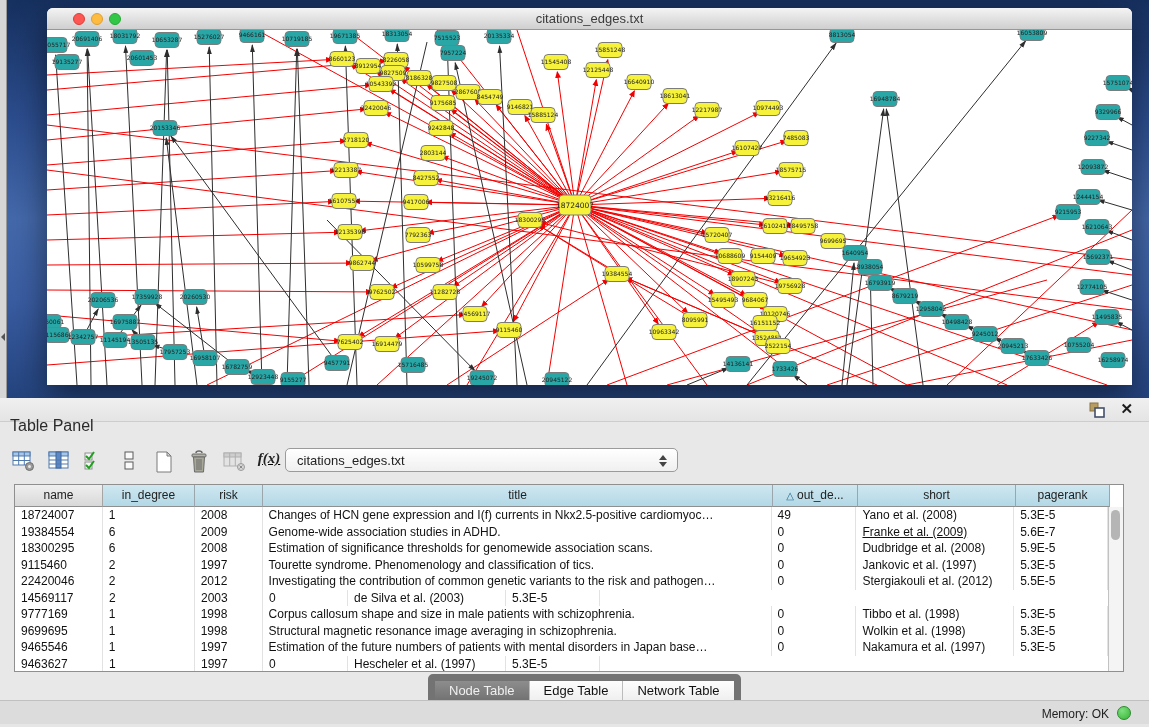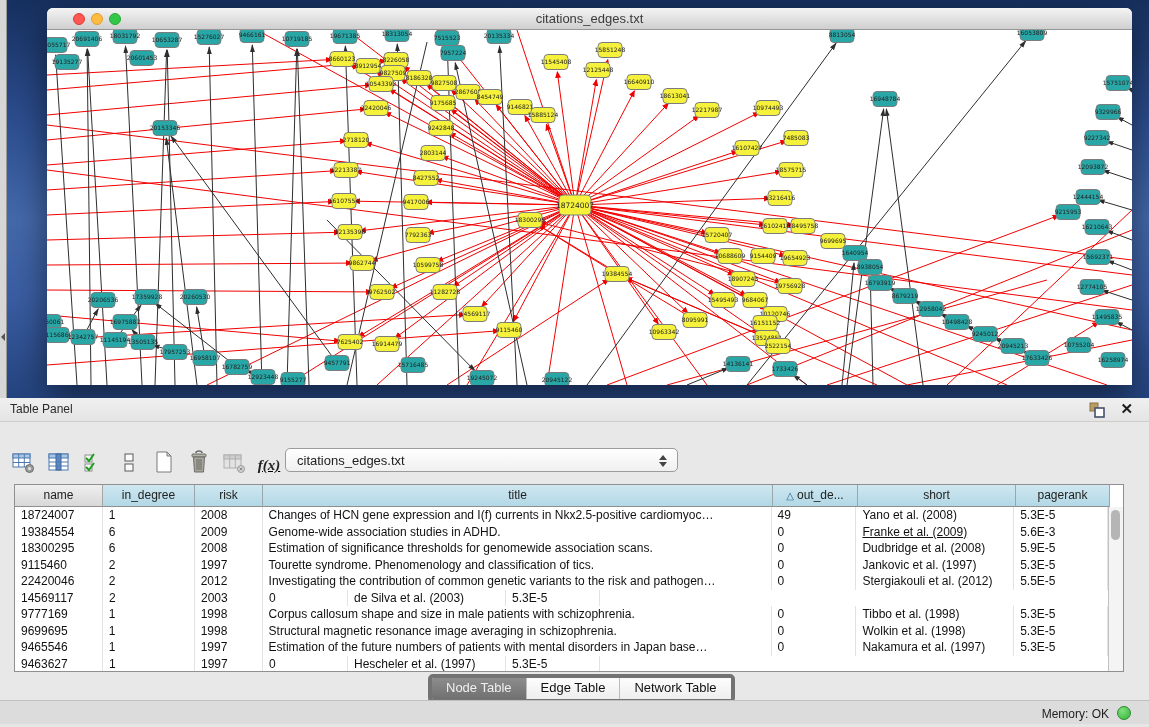--- a/index.html
+++ b/index.html
@@ -18,25 +18,25 @@
   #tl-close{left:26px;background:#fc5753;border:1px solid #df3d37;}
   #tl-min{left:44px;background:#fdbc40;border:1px solid #de9f34;}
   #tl-zoom{left:62px;background:#33c748;border:1px solid #27aa35;}
   #win-title{position:absolute;left:0;right:0;top:3px;text-align:center;font-size:13px;color:#3a3a3a;}
   #canvas{position:absolute;left:0;top:22px;width:1085px;height:355px;background:#ffffff;overflow:hidden;}
   #graph-svg{display:block;}
   .nlabel{font-family:"DejaVu Sans",sans-serif;}
   
   #table-panel{position:absolute;left:0;top:398px;width:1149px;height:329px;background:#e8e8e8;}
   #panel-titlebar{position:absolute;left:0;top:0;width:100%;height:24px;background:linear-gradient(#f0f0f0,#e4e4e4);border-bottom:1px solid #cdcdcd;box-sizing:border-box;}
-  #panel-title{position:absolute;left:10px;top:4px;font-size:12px;color:#2a2a2a;}
+  #panel-title{position:absolute;left:10px;top:19px;font-size:16px;color:#2a2a2a;}
   #float-icon{position:absolute;right:44px;top:4px;width:16px;height:16px;}
   #close-icon{position:absolute;right:16px;top:2px;font-size:15px;font-weight:bold;color:#1c1c1c;cursor:default;}
   #toolbar{position:absolute;left:12px;top:50px;height:28px;display:flex;align-items:center;gap:11px;}
-  .tbtn{width:24px;height:24px;display:flex;align-items:flex-end;justify-content:center;text-decoration:underline;}
+  .tbtn{width:24px;height:24px;display:flex;align-items:flex-start;justify-content:center;text-decoration:underline;}
   #fx-label{font-family:"Liberation Serif",serif;font-style:italic;font-weight:bold;font-size:15px;color:#222;}
   #table-select{position:absolute;left:285px;top:50px;width:393px;height:24px;border:1px solid #9b9b9b;border-radius:5px;
         background:linear-gradient(#ffffff,#f0f0f0);box-sizing:border-box;}
   #table-select-value{position:absolute;left:11px;top:4px;font-size:13px;color:#222;}
   .updown{position:absolute;right:10px;width:0;height:0;border-left:4px solid transparent;border-right:4px solid transparent;}
   #sel-up{top:6px;border-bottom:5px solid #444;}
   #sel-down{top:13px;border-top:5px solid #444;}
   
   #node-table{position:absolute;left:14px;top:86px;width:1110px;height:188px;background:#fff;border:1px solid #8f8f8f;box-sizing:border-box;}
   #header-row{display:flex;height:22px;}
@@ -45,21 +45,21 @@
       overflow:hidden;white-space:nowrap;}
   .th-name{background:linear-gradient(#efefef,#d8d8d8);border-right:1px solid #a5a5a5;}
   .sort-tri{color:#2a6a8f;font-size:10px;margin-right:3px;}
   #table-body{position:absolute;left:0;top:22px;right:15px;bottom:0;overflow:hidden;}
   .tr{display:flex;height:16.5px;}
   .td{box-sizing:border-box;padding:1px 0 0 6px;font-size:12px;color:#111;border-right:1px solid #e2e2e2;
       overflow:hidden;white-space:nowrap;}
   #vscroll{position:absolute;right:0;top:22px;width:15px;bottom:0;background:#f4f4f4;border-left:1px solid #c2c2c2;box-sizing:border-box;}
   #vthumb{position:absolute;left:2px;top:3px;width:9px;height:30px;border-radius:5px;background:#b5b5b5;}
   
-  #tab-bar{position:absolute;left:428px;top:276px;height:21px;display:flex;border:4px solid #737373;border-radius:5px;overflow:hidden;background:#fff;}
+  #tab-bar{position:absolute;left:428px;top:276px;height:21px;display:flex;border:7px solid #737373;border-radius:5px;overflow:hidden;background:#fff;}
   .seg{height:21px;line-height:20px;font-size:13px;padding:0 14px;color:#111;background:linear-gradient(#fdfdfd,#eeeeee);border-right:1px solid #bcbcbc;}
   .seg:last-child{border-right:none;}
   .seg.selected{background:linear-gradient(#8d8d8d,#707070);color:#f0f0f0;}
   
   #status-bar{position:absolute;left:0;top:302px;width:100%;height:27px;background:#dcdcdc;border-top:1px solid #c0c0c0;box-sizing:border-box;}
   #memory-label{position:absolute;right:40px;top:6px;font-size:12px;color:#222;}
   #memory-dot{position:absolute;right:18px;top:5px;width:14px;height:14px;border-radius:50%;
         background:radial-gradient(circle at 35% 30%,#7fe07f,#35b435);border:1px solid #2c8a2c;box-sizing:border-box;}
 </style>
 </head>
@@ -583,21 +583,21 @@
             <div class="td" style="width: 158px;">Yano et al. (2008)</div>
             <div class="td" style="width: 94px;">5.3E-5</div>
           </div>
           <div class="tr">
             <div class="td" style="width: 88px;">19384554</div>
             <div class="td" style="width: 92px;">6</div>
             <div class="td" style="width: 68px;">2009</div>
             <div class="td" style="width: 510px;">Genome-wide association studies in ADHD.</div>
             <div class="td" style="width: 85px;">0</div>
             <div class="td" style="width: 158px; text-decoration: underline;">Franke et al. (2009)</div>
-            <div class="td" style="width: 94px;">5.6E-3</div>
+            <div class="td" style="width: 94px;">5.6E-7</div>
           </div>
           <div class="tr">
             <div class="td" style="width: 88px;">18300295</div>
             <div class="td" style="width: 92px;">6</div>
             <div class="td" style="width: 68px;">2008</div>
             <div class="td" style="width: 510px;">Estimation of significance thresholds for genomewide association scans.</div>
             <div class="td" style="width: 85px;">0</div>
             <div class="td" style="width: 158px;">Dudbridge et al. (2008)</div>
             <div class="td" style="width: 94px;">5.9E-5</div>
           </div>

